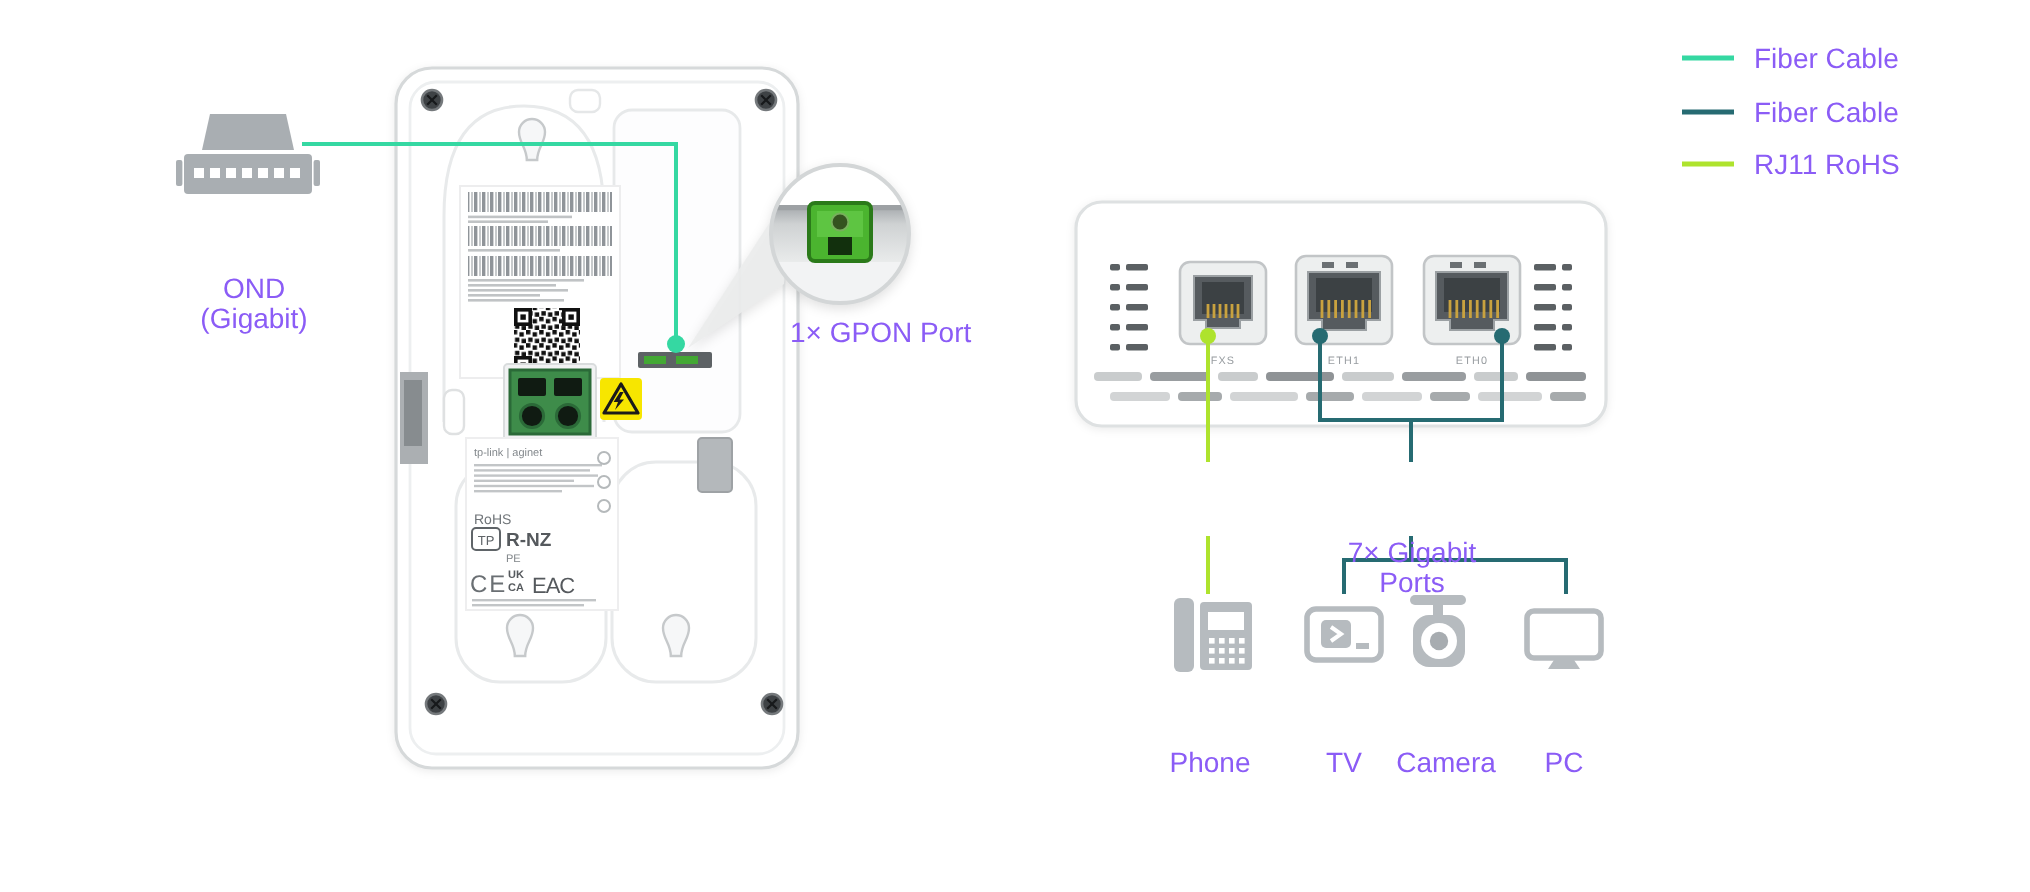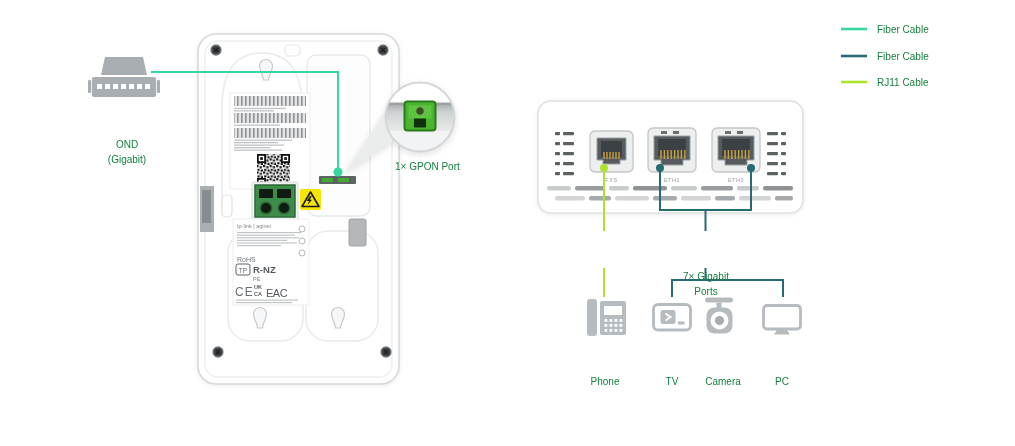--- a/index.html
+++ b/index.html
@@ -1,19 +1,19 @@
 <!DOCTYPE html>
 <html><head>
 <meta charset="utf-8">
 <style>
   html,body{margin:0;padding:0;background:#fff;}
   #stage{position:relative;width:1015px;height:446px;background:#fff;overflow:hidden;
          font-family:"Liberation Sans",sans-serif;}
   .abs{position:absolute;}
-  .lbl{font-size:10px;line-height:15px;color:#15803d;}
+  .lbl{font-size:14px;line-height:15px;color:#8b5cf6;}
   .center{text-align:center;margin-top:35px;}
   .legend-row{position:absolute;left:841px;display:flex;align-items:center;height:16px;}
   .legend-row svg{display:block;}
   .legend-row .lbl{margin-left:10px;white-space:nowrap;}
   svg{display:block;}
 </style>
 </head>
 <body>
 
 <div id="stage">
@@ -377,17 +377,17 @@
     <div class="legend-row" style="top:48px">
       <svg width="26" height="4">
         <line x1="0" y1="2" x2="26" y2="2" stroke-width="2.6" stroke="#266b72"></line>
       </svg>
       <span class="lbl">Fiber Cable</span>
     </div>
     <div class="legend-row" style="top:74px">
       <svg width="26" height="4">
         <line x1="0" y1="2" x2="26" y2="2" stroke-width="2.6" stroke="#aee32d"></line>
       </svg>
-      <span class="lbl">RJ11 Cable</span>
+      <span class="lbl">RJ11 RoHS</span>
     </div>
   </div>
 
 </div>
 
 </body></html>

